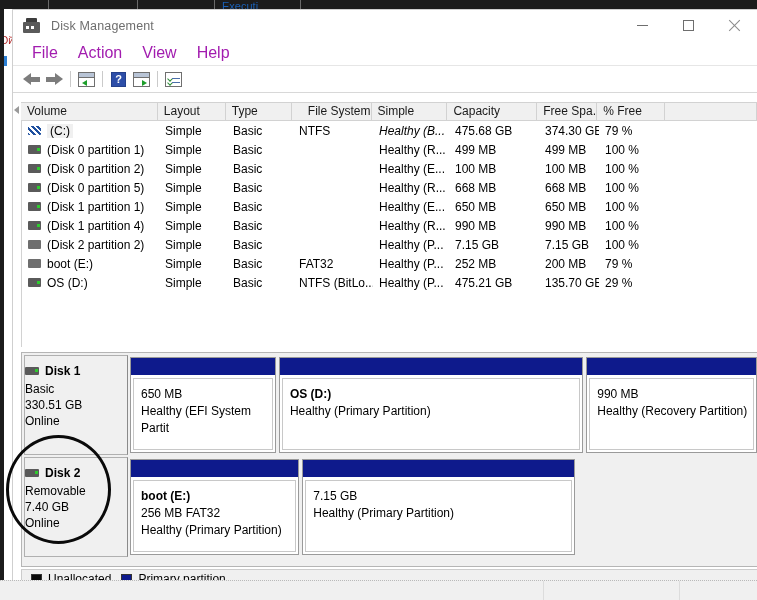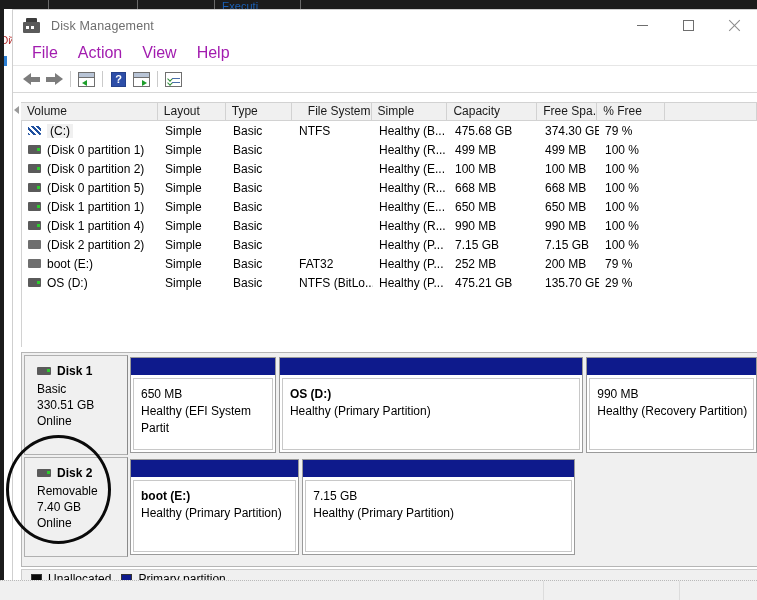--- a/index.html
+++ b/index.html
@@ -279,21 +279,21 @@
     display: flex;
     height: 100px;
     margin: 2px 0 0 2px;
   }
   .disk-info {
     width: 104px; flex: none;
     background: #f0f0f0;
     border: 1px solid #b0b0b0;
     border-right: 1px solid #8a8a8a;
     box-sizing: border-box;
-    padding: 7px 0 0 12px;
+    padding: 7px 0 0 0;
     font-size: 12px; color: #000000;
     line-height: 16px;
   }
   .disk-title {
     display: flex; align-items: center; font-weight: bold; margin-bottom: 2px;
   }
   .disk-title .dico {
     width: 14px; height: 8px; background: #5a5a5a; margin-right: 6px;
     border-radius: 1px; position: relative;
   }
@@ -479,21 +479,21 @@
       </div>
     <div id="list-rows">
         <div class="vrow">
           <div class="cell vol" style="width: 137px;">
             <span class="vol-ico hatch"></span>
             <span class="vol-label-sel">(C:)</span>
           </div>
           <div class="cell" style="width: 68px;">Simple</div>
           <div class="cell" style="width: 66px;">Basic</div>
           <div class="cell" style="width: 80px;">NTFS</div>
-          <div class="cell" style="width: 76px;">Healthy (B...</div>
+          <div class="cell" style="width: 76px; font-style: italic;">Healthy (B...</div>
           <div class="cell" style="width: 90px;">475.68 GB</div>
           <div class="cell" style="width: 60px;">374.30 GB</div>
           <div class="cell" style="width: 68px;">79 %</div>
         </div>
         <div class="vrow">
           <div class="cell vol" style="width: 137px;">
             <span class="vol-ico green"></span>
             <span>(Disk 0 partition 1)</span>
           </div>
           <div class="cell" style="width: 68px;">Simple</div>
@@ -641,20 +641,21 @@
           </div>
           <div>Removable</div>
           <div>7.40 GB</div>
           <div>Online</div>
         </div>
         <div class="parts">
           <div class="part" style="width: 27%;">
             <div class="pbar"></div>
             <div class="pbody">
               <div class="pname">boot  (E:)</div>
+              <div>256 MB FAT32</div>
               <div>Healthy (Primary Partition)</div>
             </div>
           </div>
           <div class="part" style="width: 43.5%;">
             <div class="pbar"></div>
             <div class="pbody">
               <div>7.15 GB</div>
               <div>Healthy (Primary Partition)</div>
             </div>
           </div>

